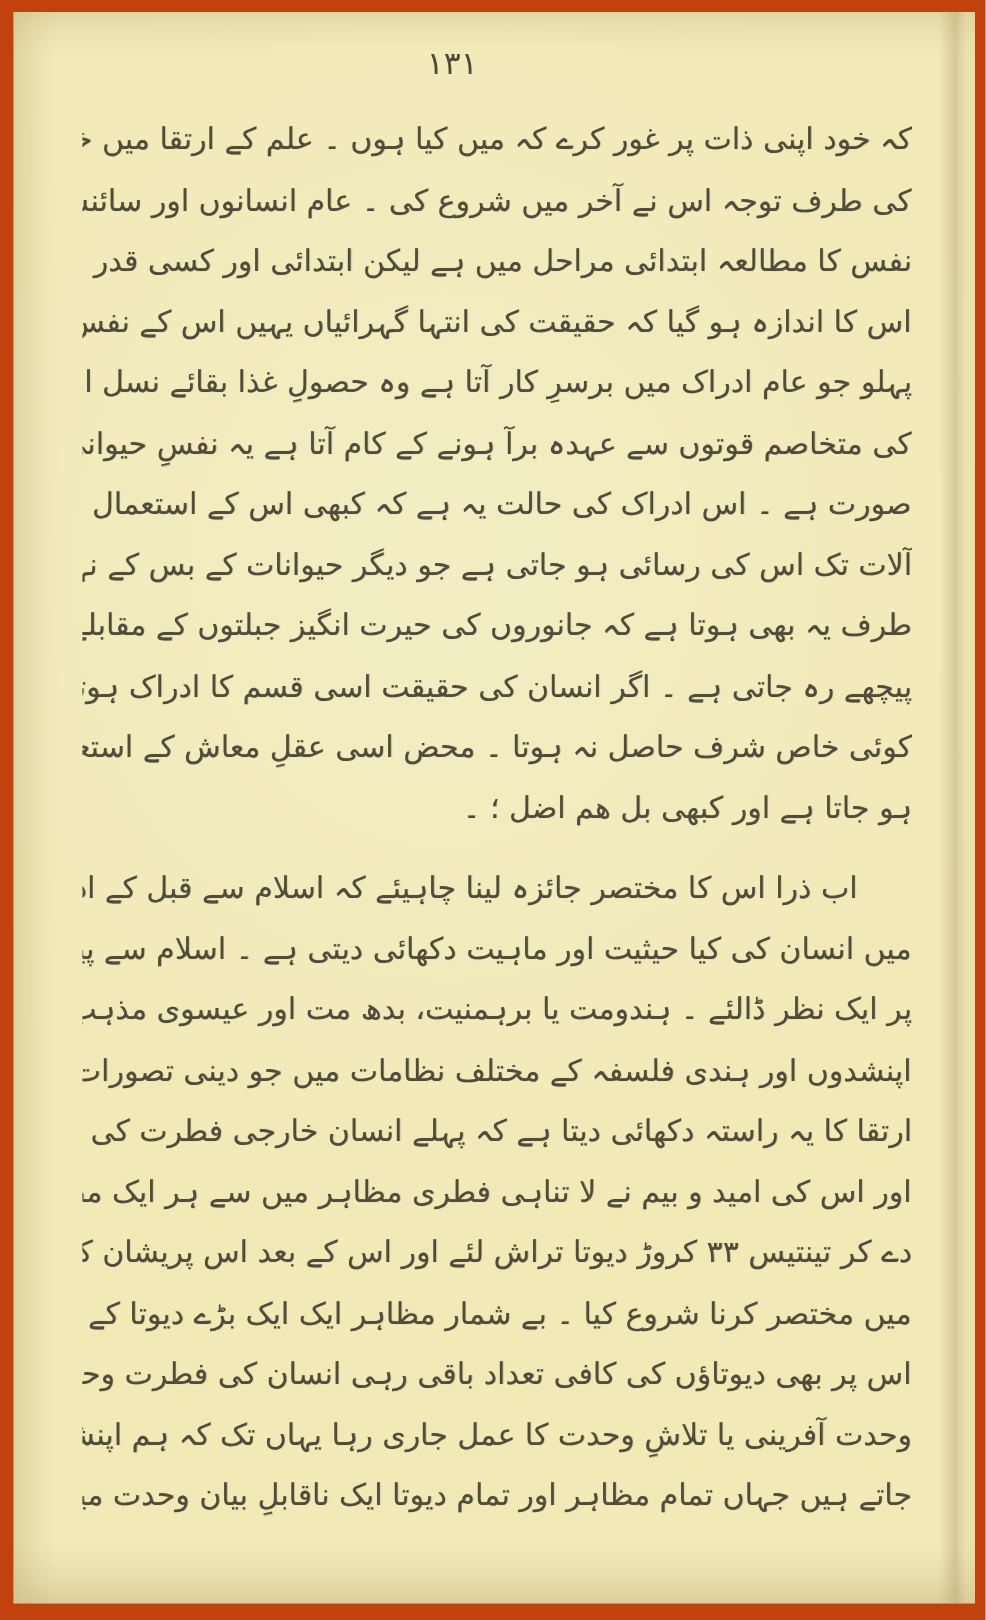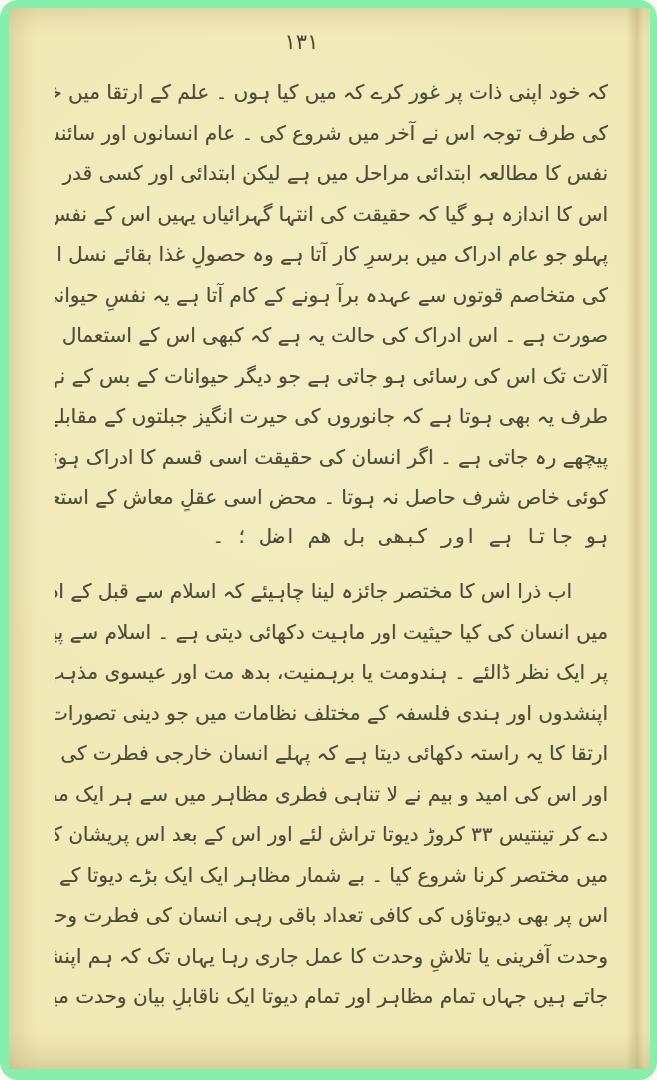--- a/index.html
+++ b/index.html
@@ -7,22 +7,21 @@
     padding: 0;
     width: 657px;
     height: 1080px;
     overflow: hidden;
     background: #fdfbf1;
     font-family: "DejaVu Sans", "Liberation Sans", sans-serif;
   }
   .scan-frame {
     position: absolute;
     inset: 0;
-    background: #86efac;
-    border-radius: 18px;
+    background: #c2410c;
   }
   
   .book-page {
     position: absolute;
     left: 9px;
     top: 8px;
     right: 7px;
     bottom: 11px;
     background:
       
@@ -66,21 +65,20 @@
     overflow: hidden;
     text-align: justify;
     text-align-last: justify;
     text-shadow: 0.4px 0.4px 0.5px rgba(81,76,57,0.45);
     font-weight: 500;
   }
   
   .line.short {
     text-align: right;
     text-align-last: right;
-    font-family: Liberation Mono, monospace;
   }
   
   .line.indent-first {
     text-indent: 36px;
   }
 </style>
 </head>
 <body>
 
 <div class="scan-frame">

